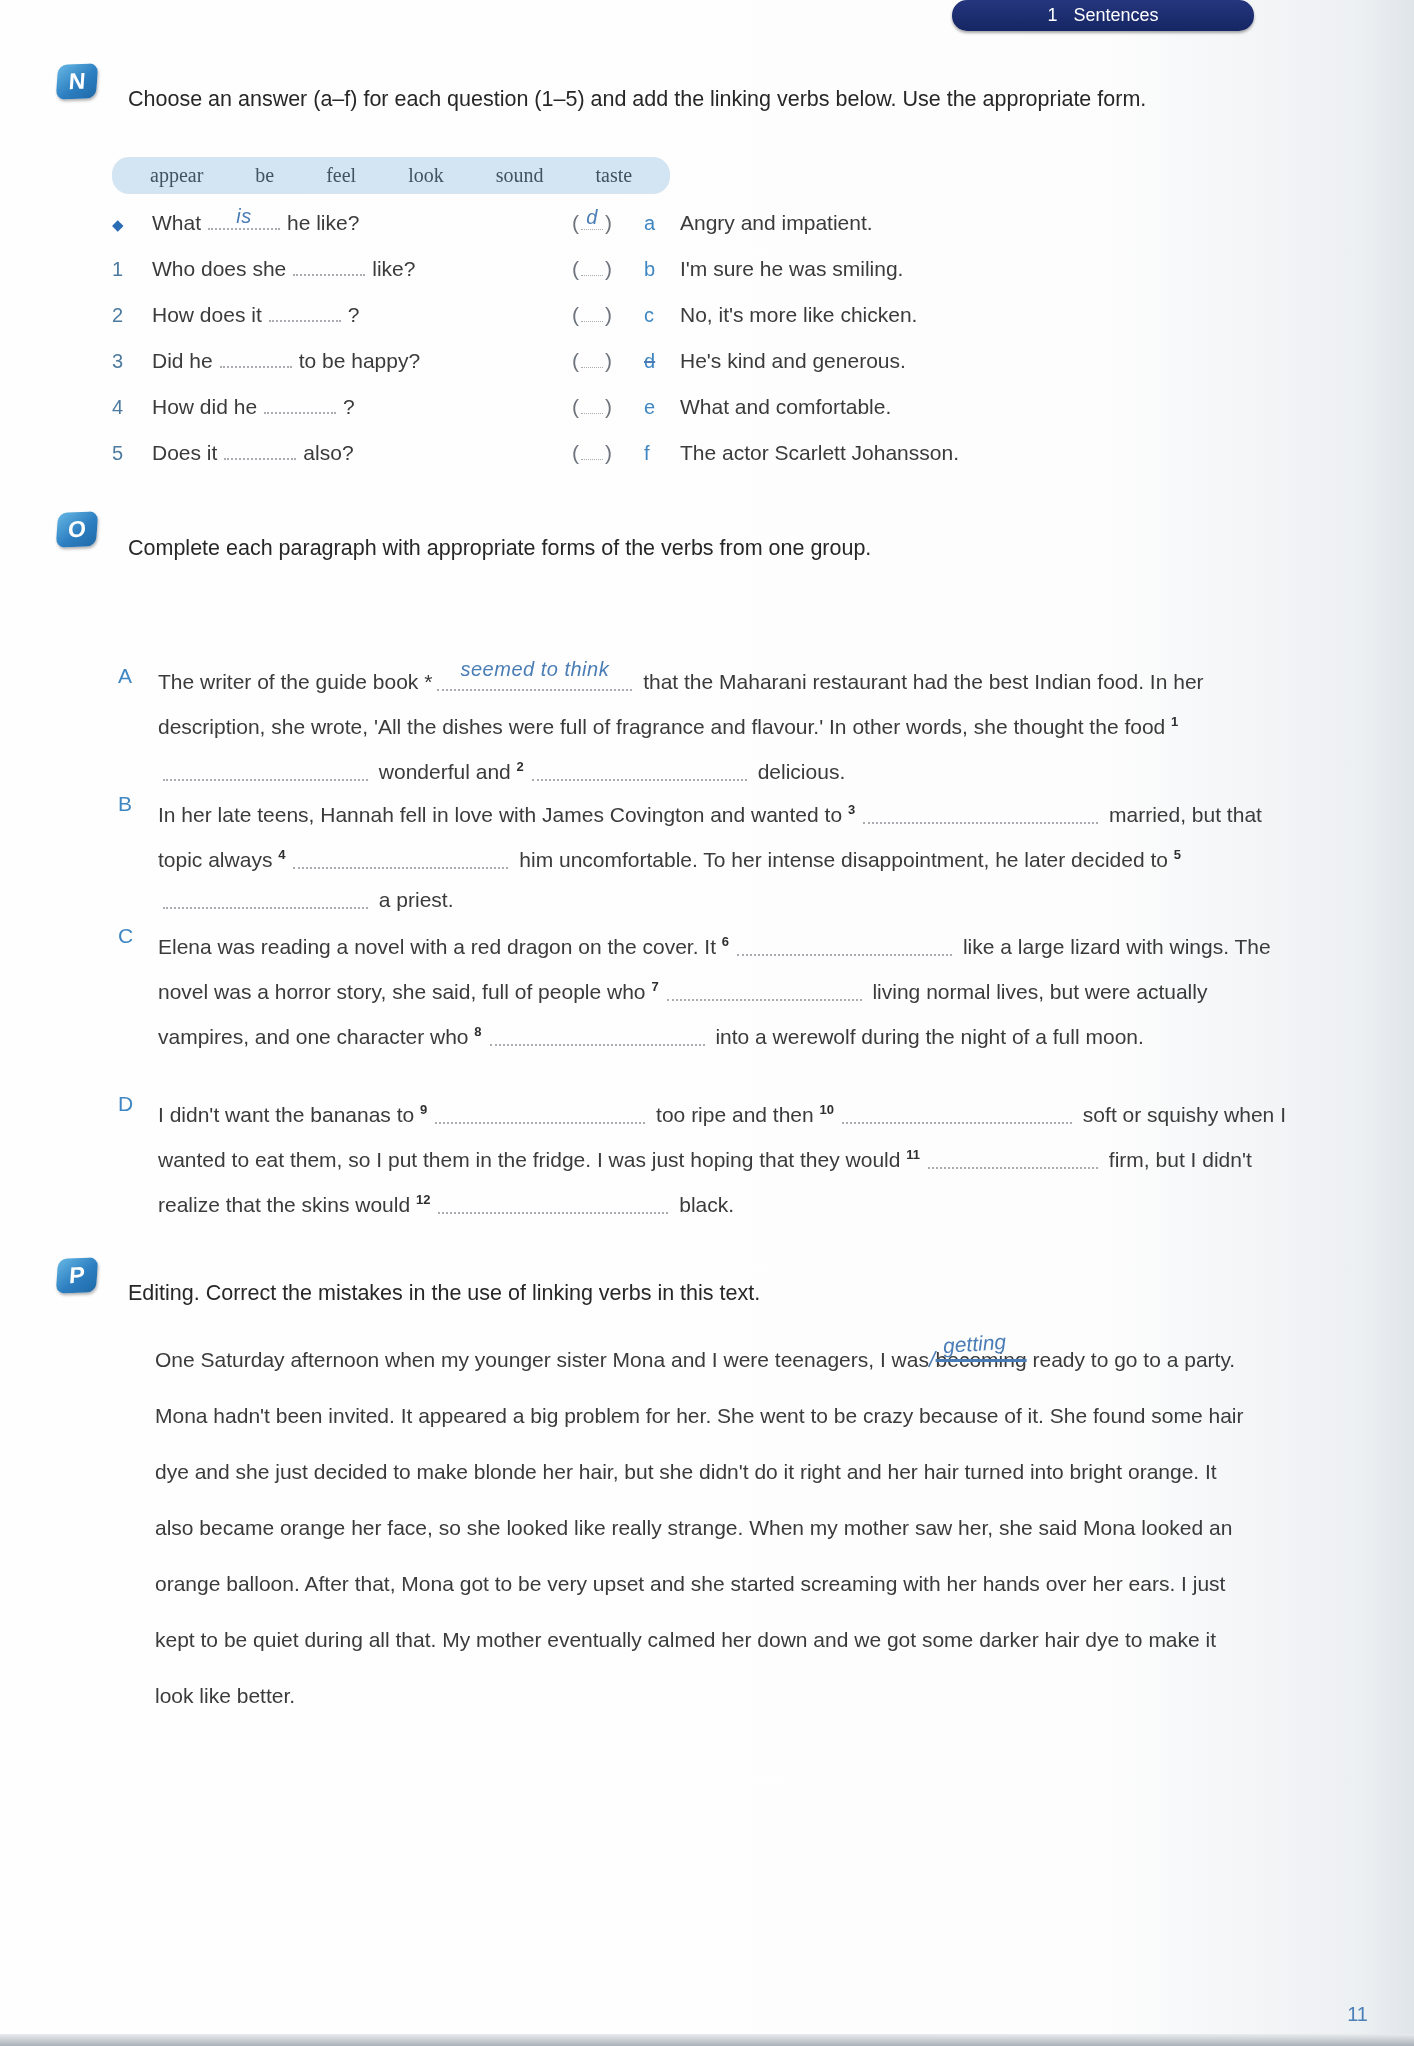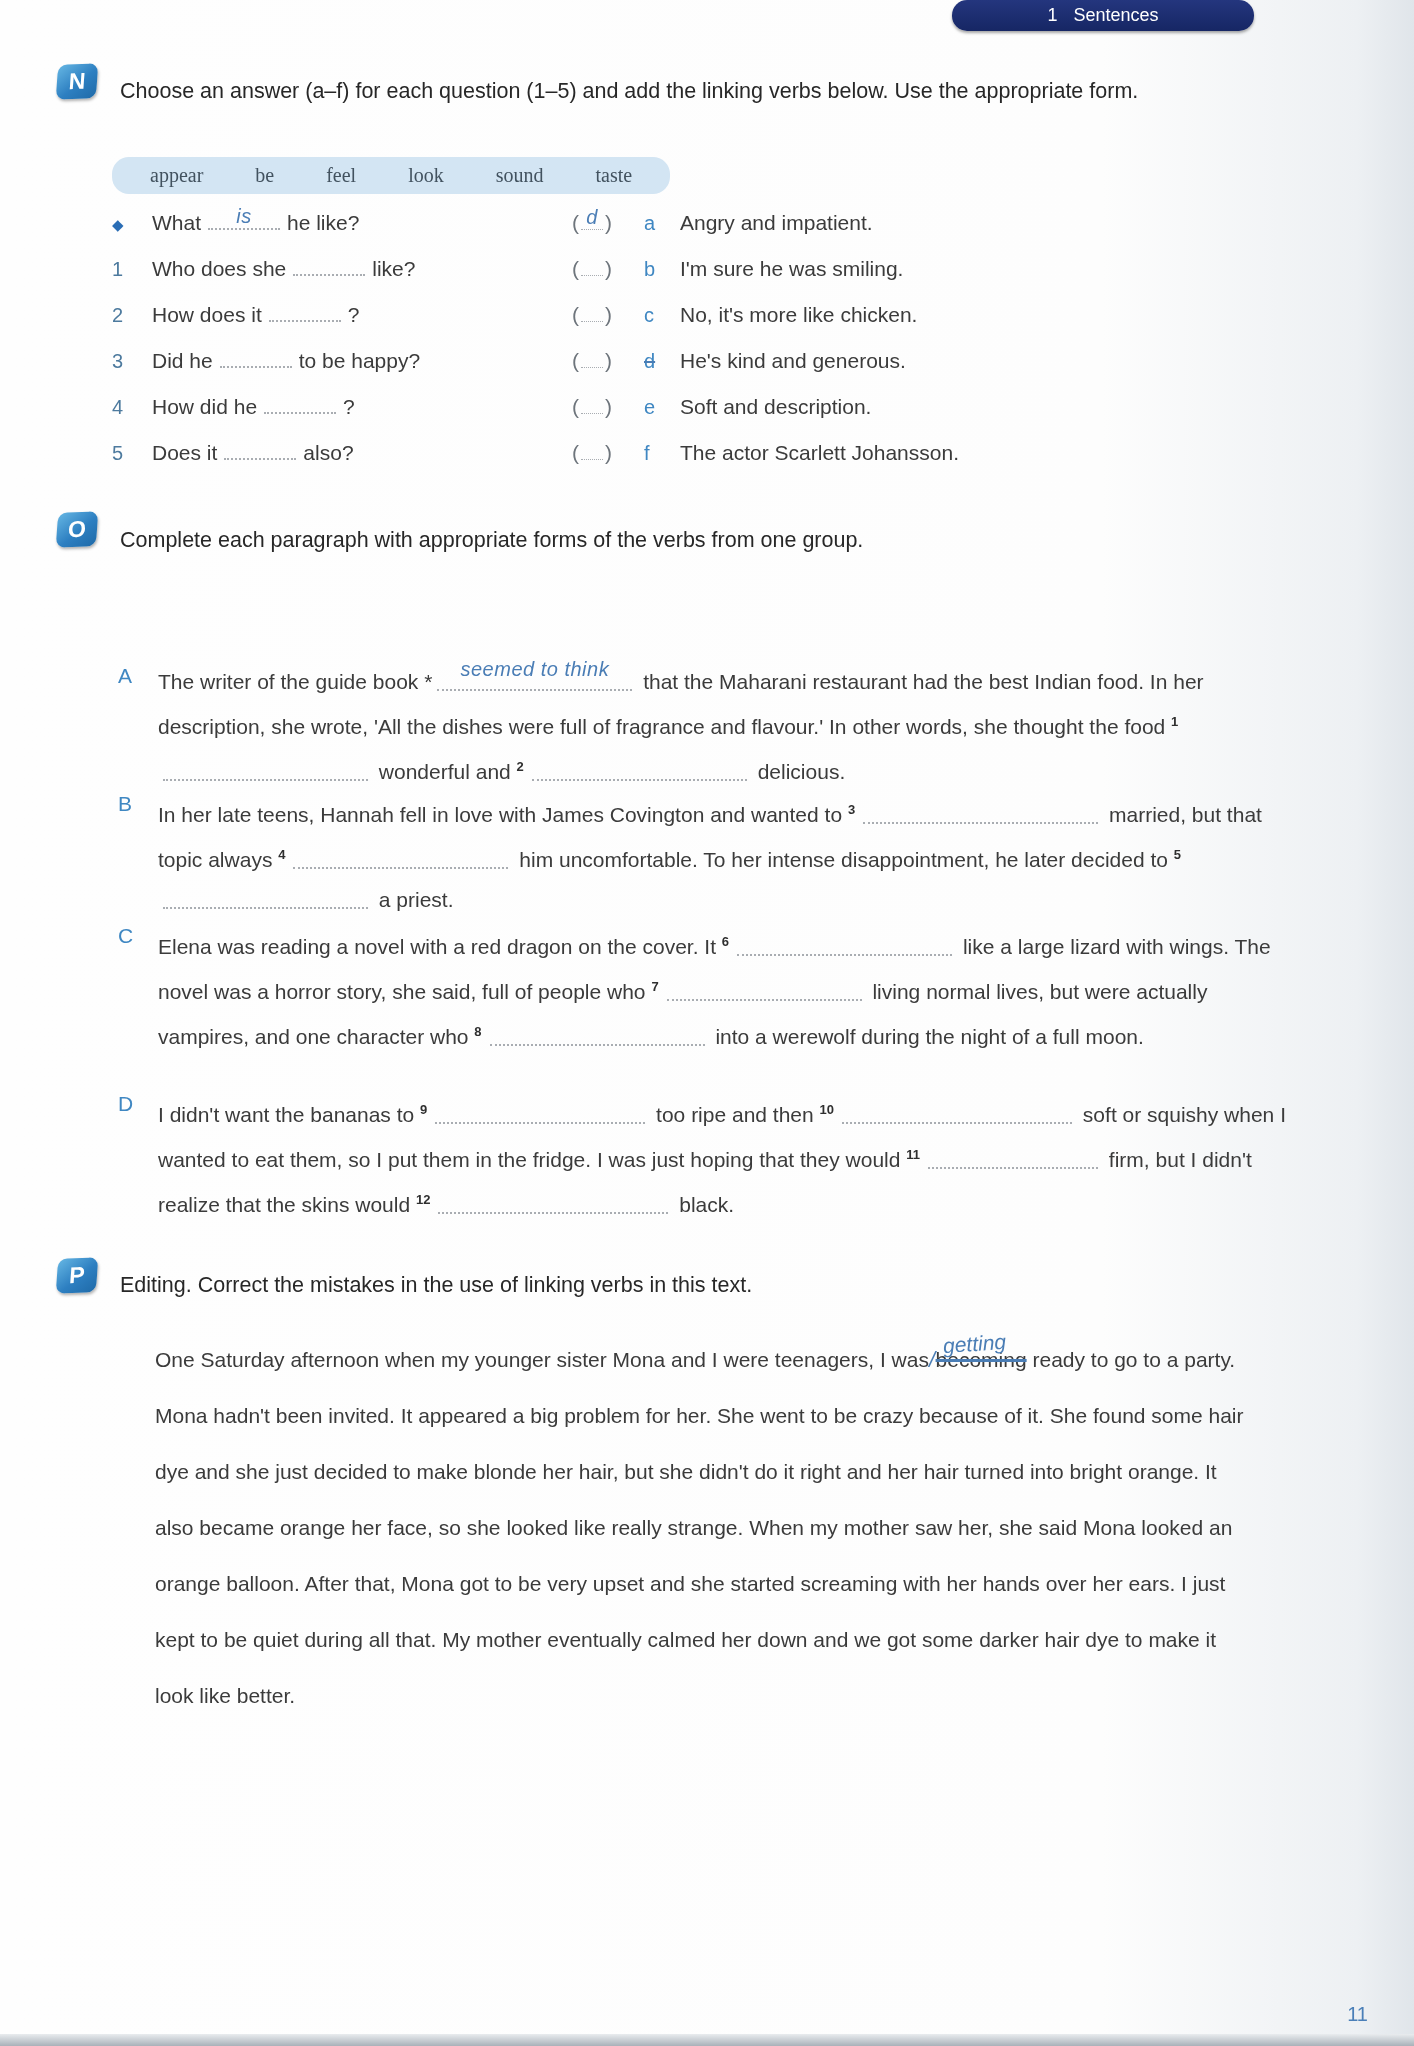--- a/index.html
+++ b/index.html
@@ -19,21 +19,21 @@
     background:linear-gradient(#24367e,#162664);border-radius:15px;
     display:flex;align-items:center;justify-content:center;gap:16px;
     color:#fff;font-size:18px;box-shadow:0 2px 3px rgba(0,0,0,.35);}
   
   .badge{position:absolute;width:40px;height:35px;border-radius:9px;
     background:linear-gradient(140deg,#66b7e4 0%,#2d7fc1 55%,#1f6aa8 100%);
     color:#fff;font-weight:bold;font-size:23px;
     display:flex;align-items:center;justify-content:center;
     transform:skewX(-6deg) rotate(-2deg);
     box-shadow:1px 2px 3px rgba(0,0,0,.3);}
-  .instructions{position:absolute;left:112px;width:1170px;margin:8px;
+  .instructions{position:absolute;left:112px;width:1170px;margin:16px;
     font-size:21.5px;line-height:30px;color:#272727;}
   
   .word-bank{position:absolute;left:112px;top:157px;
     background:#d3e5f3;border-radius:17px;padding:7px 38px;
     display:inline-flex;gap:52px;font-size:20px;color:#42525f;font-family:Liberation Serif, serif;}
   
   .qa-grid{position:absolute;left:112px;top:210px;width:1195px;}
   .qa-row{display:grid;grid-template-columns:40px 420px 72px 36px 1fr;
     align-items:baseline;height:46px;font-size:21px;}
   .qnum{color:#4d7a9e;font-size:20px;}
@@ -125,21 +125,21 @@
       <span class="choice">(<span class="choice-slot"><span class="hand hand-in"></span></span>)</span>
       <span class="letter letter-struck">d</span>
       <span class="option">He's kind and generous.</span>
     </div>
 
     <div class="qa-row">
       <span class="qnum">4</span>
       <span class="qtext"><span>How did he</span><span class="blank q-blank"><span class="hand hand-in"></span></span><span>?</span></span>
       <span class="choice">(<span class="choice-slot"><span class="hand hand-in"></span></span>)</span>
       <span class="letter">e</span>
-      <span class="option">Soft and description.</span>
+      <span class="option">What and comfortable.</span>
     </div>
 
     <div class="qa-row">
       <span class="qnum">5</span>
       <span class="qtext"><span>Does it</span><span class="blank q-blank"><span class="hand hand-in"></span></span><span>also?</span></span>
       <span class="choice">(<span class="choice-slot"><span class="hand hand-in"></span></span>)</span>
       <span class="letter">f</span>
       <span class="option">The actor Scarlett Johansson.</span>
     </div>
 

